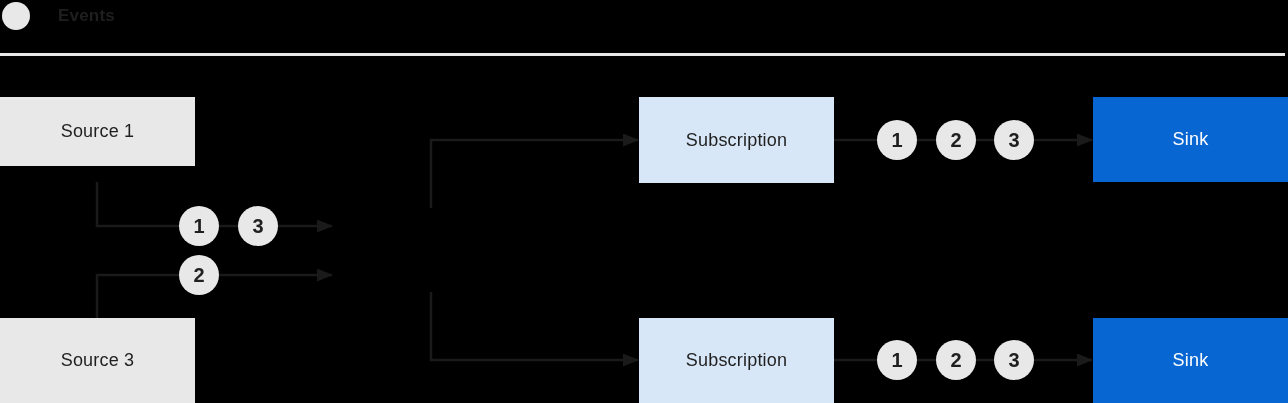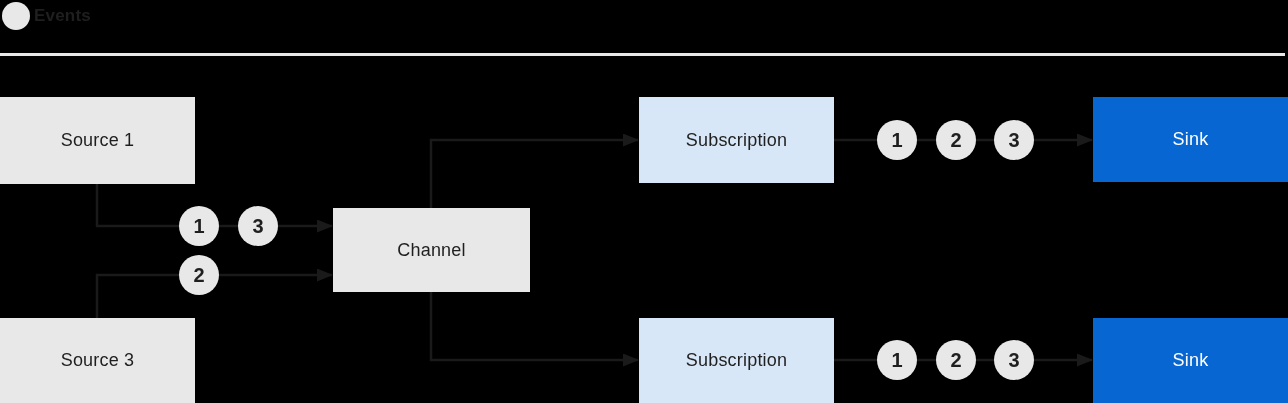--- a/index.html
+++ b/index.html
@@ -21,21 +21,21 @@
     stroke: var(--line, #1a1a1a);
     stroke-width: 2.5;
   }
   .arrowhead { fill: var(--line, #1a1a1a); }
 
   .legend {
     position: absolute;
     left: 2px; top: 2px;
     display: flex;
     align-items: center;
-    gap: 4px;
+    gap: 28px;
   }
   .legend-swatch {
     width: 28px; height: 28px;
     border-radius: 50%;
     background: var(--box_gray, #e8e8e8);
   }
   .legend-label {
     font-size: 17px;
     font-weight: 700;
     color: var(--text_dark, #1f1f1f);
@@ -55,21 +55,21 @@
     justify-content: center;
     font-size: 18px;
     font-weight: 500;
     color: var(--text_dark, #1f1f1f);
     letter-spacing: .2px;
   }
   .node.gray  { background: var(--box_gray, #e8e8e8); }
   .node.lblue { background: var(--box_light_blue, #d8e7f7); }
   .node.blue  { background: var(--box_blue, #0866d2); color: var(--text_light, #ffffff); }
 
-  #source1 { left: 0px;    top: 97px;  width: 195px; height: 87px; }
+  #source1 { left: 0px;    top: 97px;  width: 195px; height: 69px; }
   #source2 { left: 0px;    top: 318px; width: 195px; height: 85px; }
   #channel { left: 333px;  top: 208px; width: 197px; height: 84px; }
   #sub1    { left: 639px;  top: 97px;  width: 195px; height: 86px; }
   #sub2    { left: 639px;  top: 318px; width: 195px; height: 85px; }
   #sink1   { left: 1093px; top: 97px;  width: 195px; height: 85px; }
   #sink2   { left: 1093px; top: 318px; width: 195px; height: 85px; }
 
   .event-badge {
     position: absolute;
     width: 40px; height: 40px;
@@ -117,21 +117,20 @@
 
   <div class="legend">
     <span class="legend-swatch"></span>
     <span class="legend-label">Events</span>
   </div>
 
   <div class="separator"></div>
 
   <div class="node gray" id="source1">Source 1</div>
   <div class="node gray" id="source2">Source 3</div>
-  <div class="node gray" id="channel">Channel</div>
   <div class="node lblue" id="sub1">Subscription</div>
   <div class="node lblue" id="sub2">Subscription</div>
   <div class="node blue" id="sink1">Sink</div>
   <div class="node blue" id="sink2">Sink</div>
 
   <div class="event-badge" id="ev-s1-a">1</div>
   <div class="event-badge" id="ev-s1-b">3</div>
   <div class="event-badge" id="ev-s2-a">2</div>
 
   <div class="event-badge" id="ev-t1">1</div>

